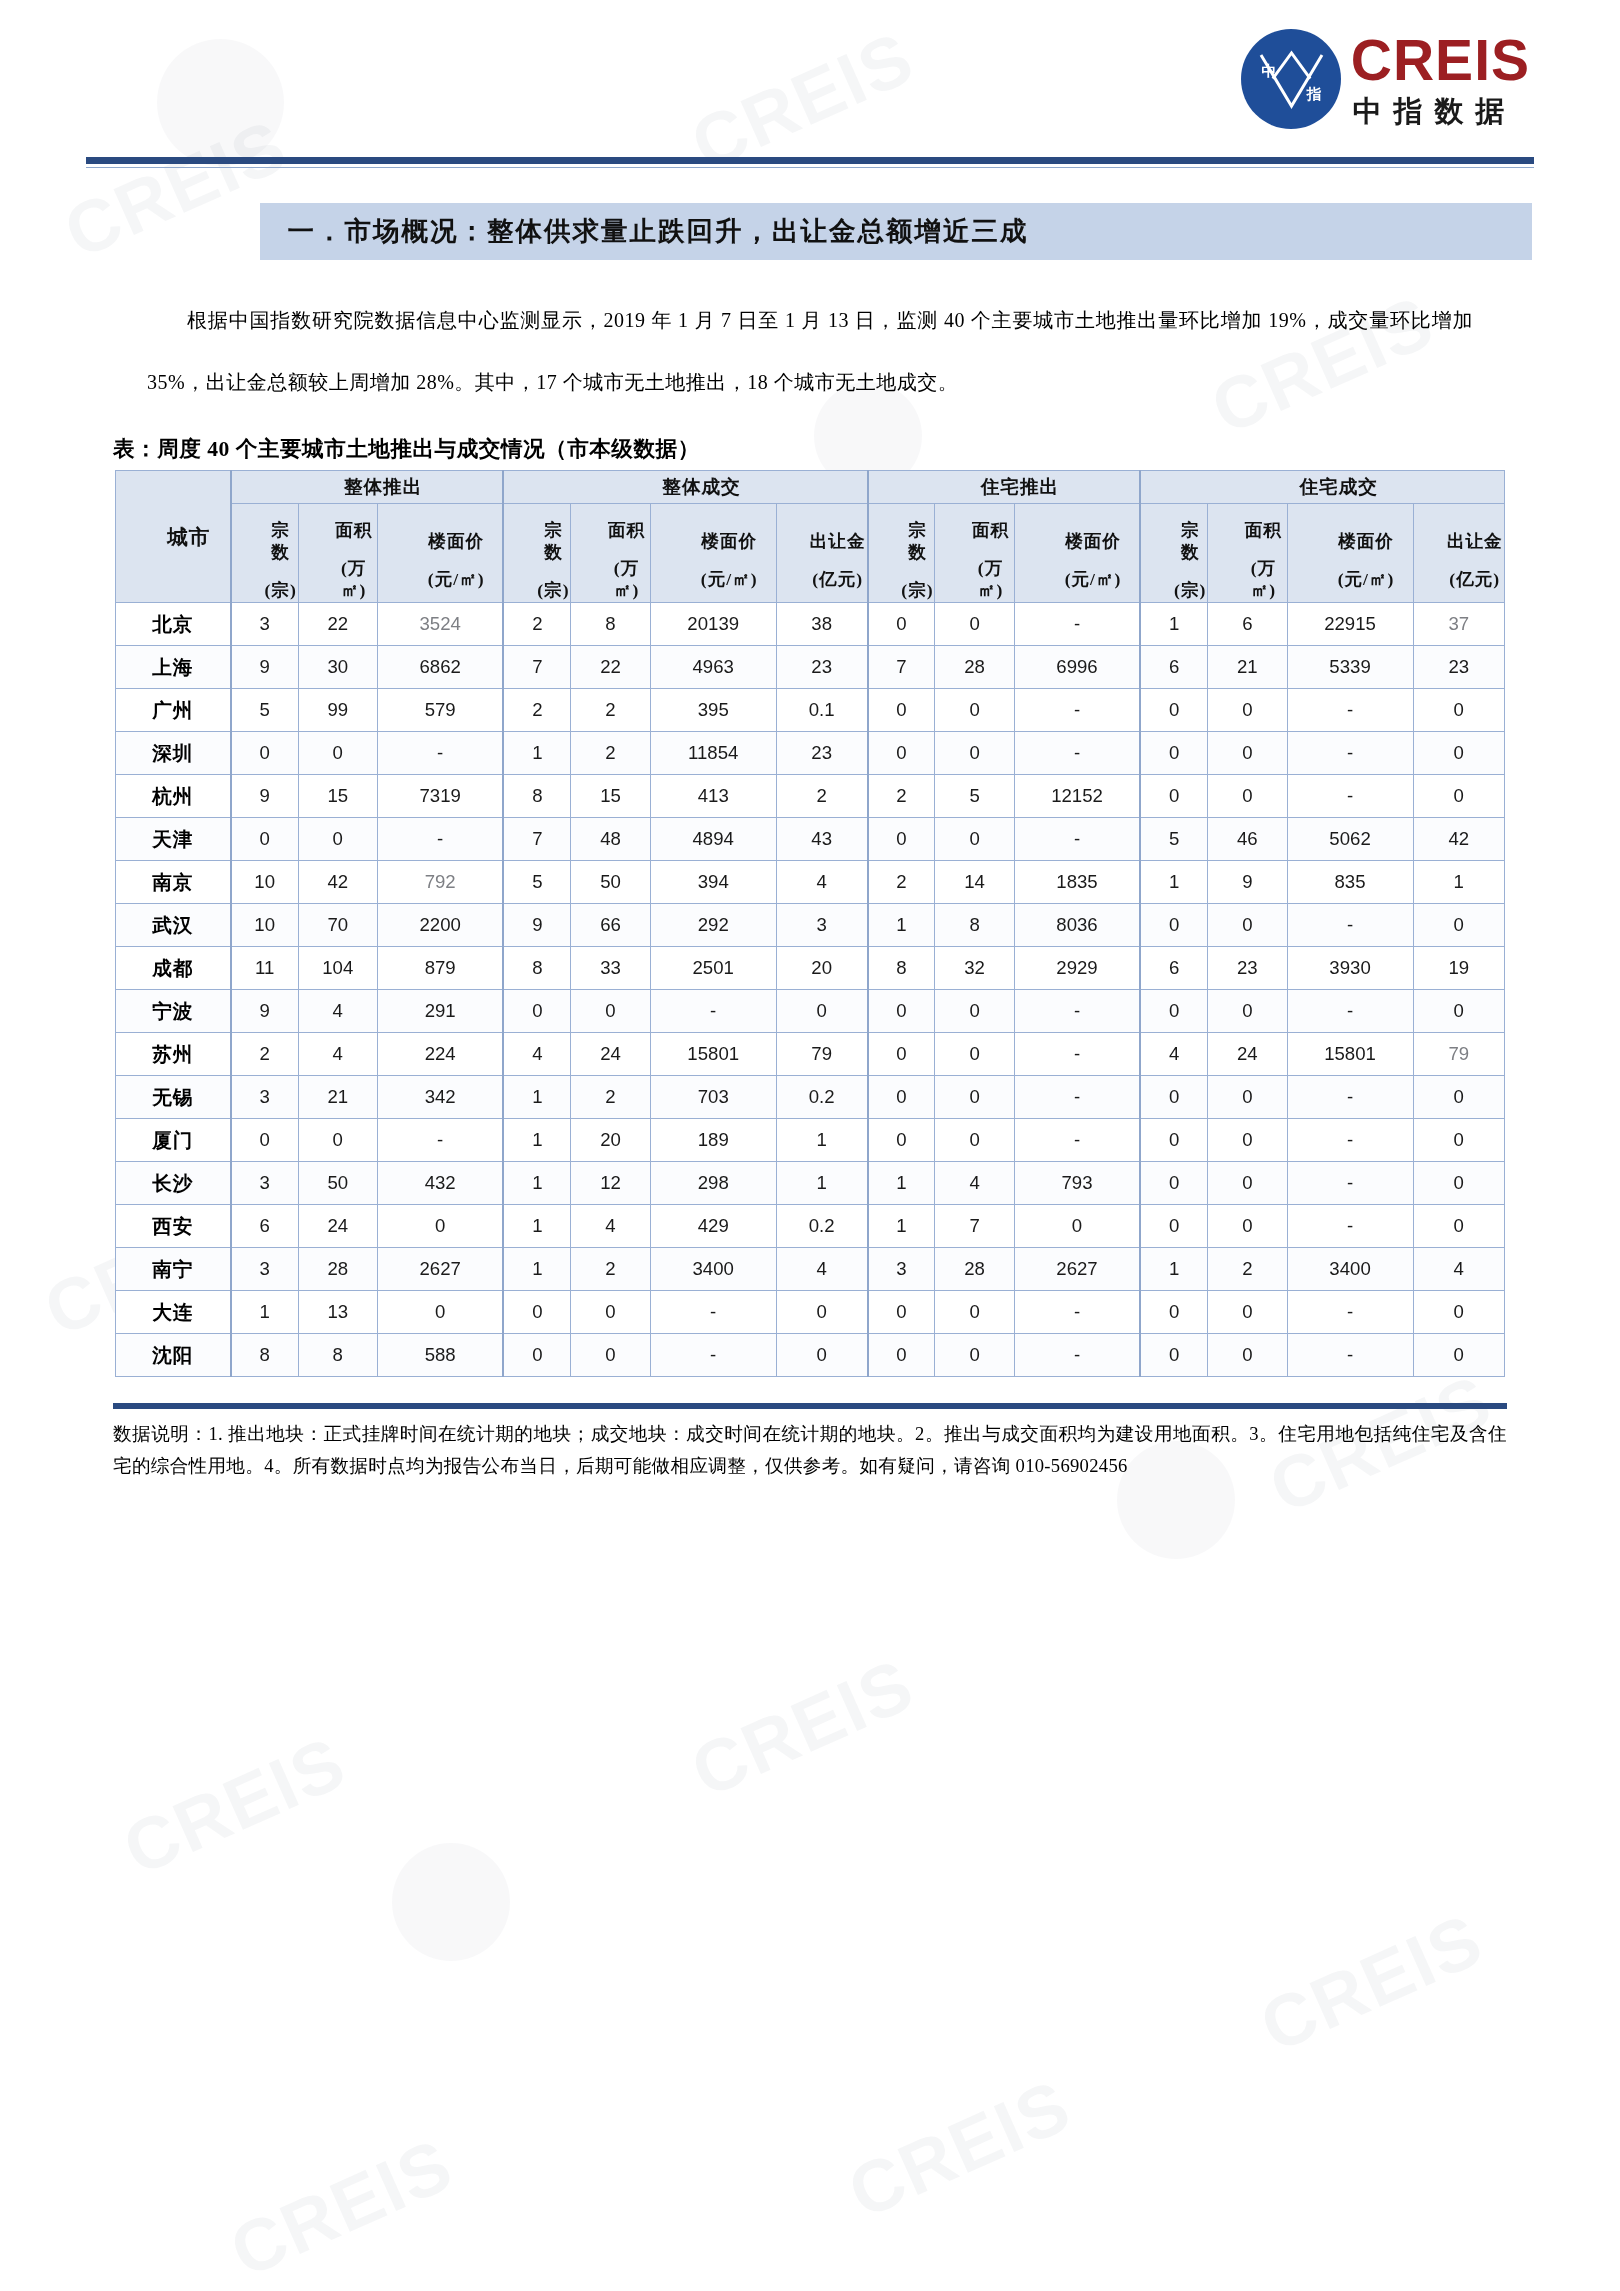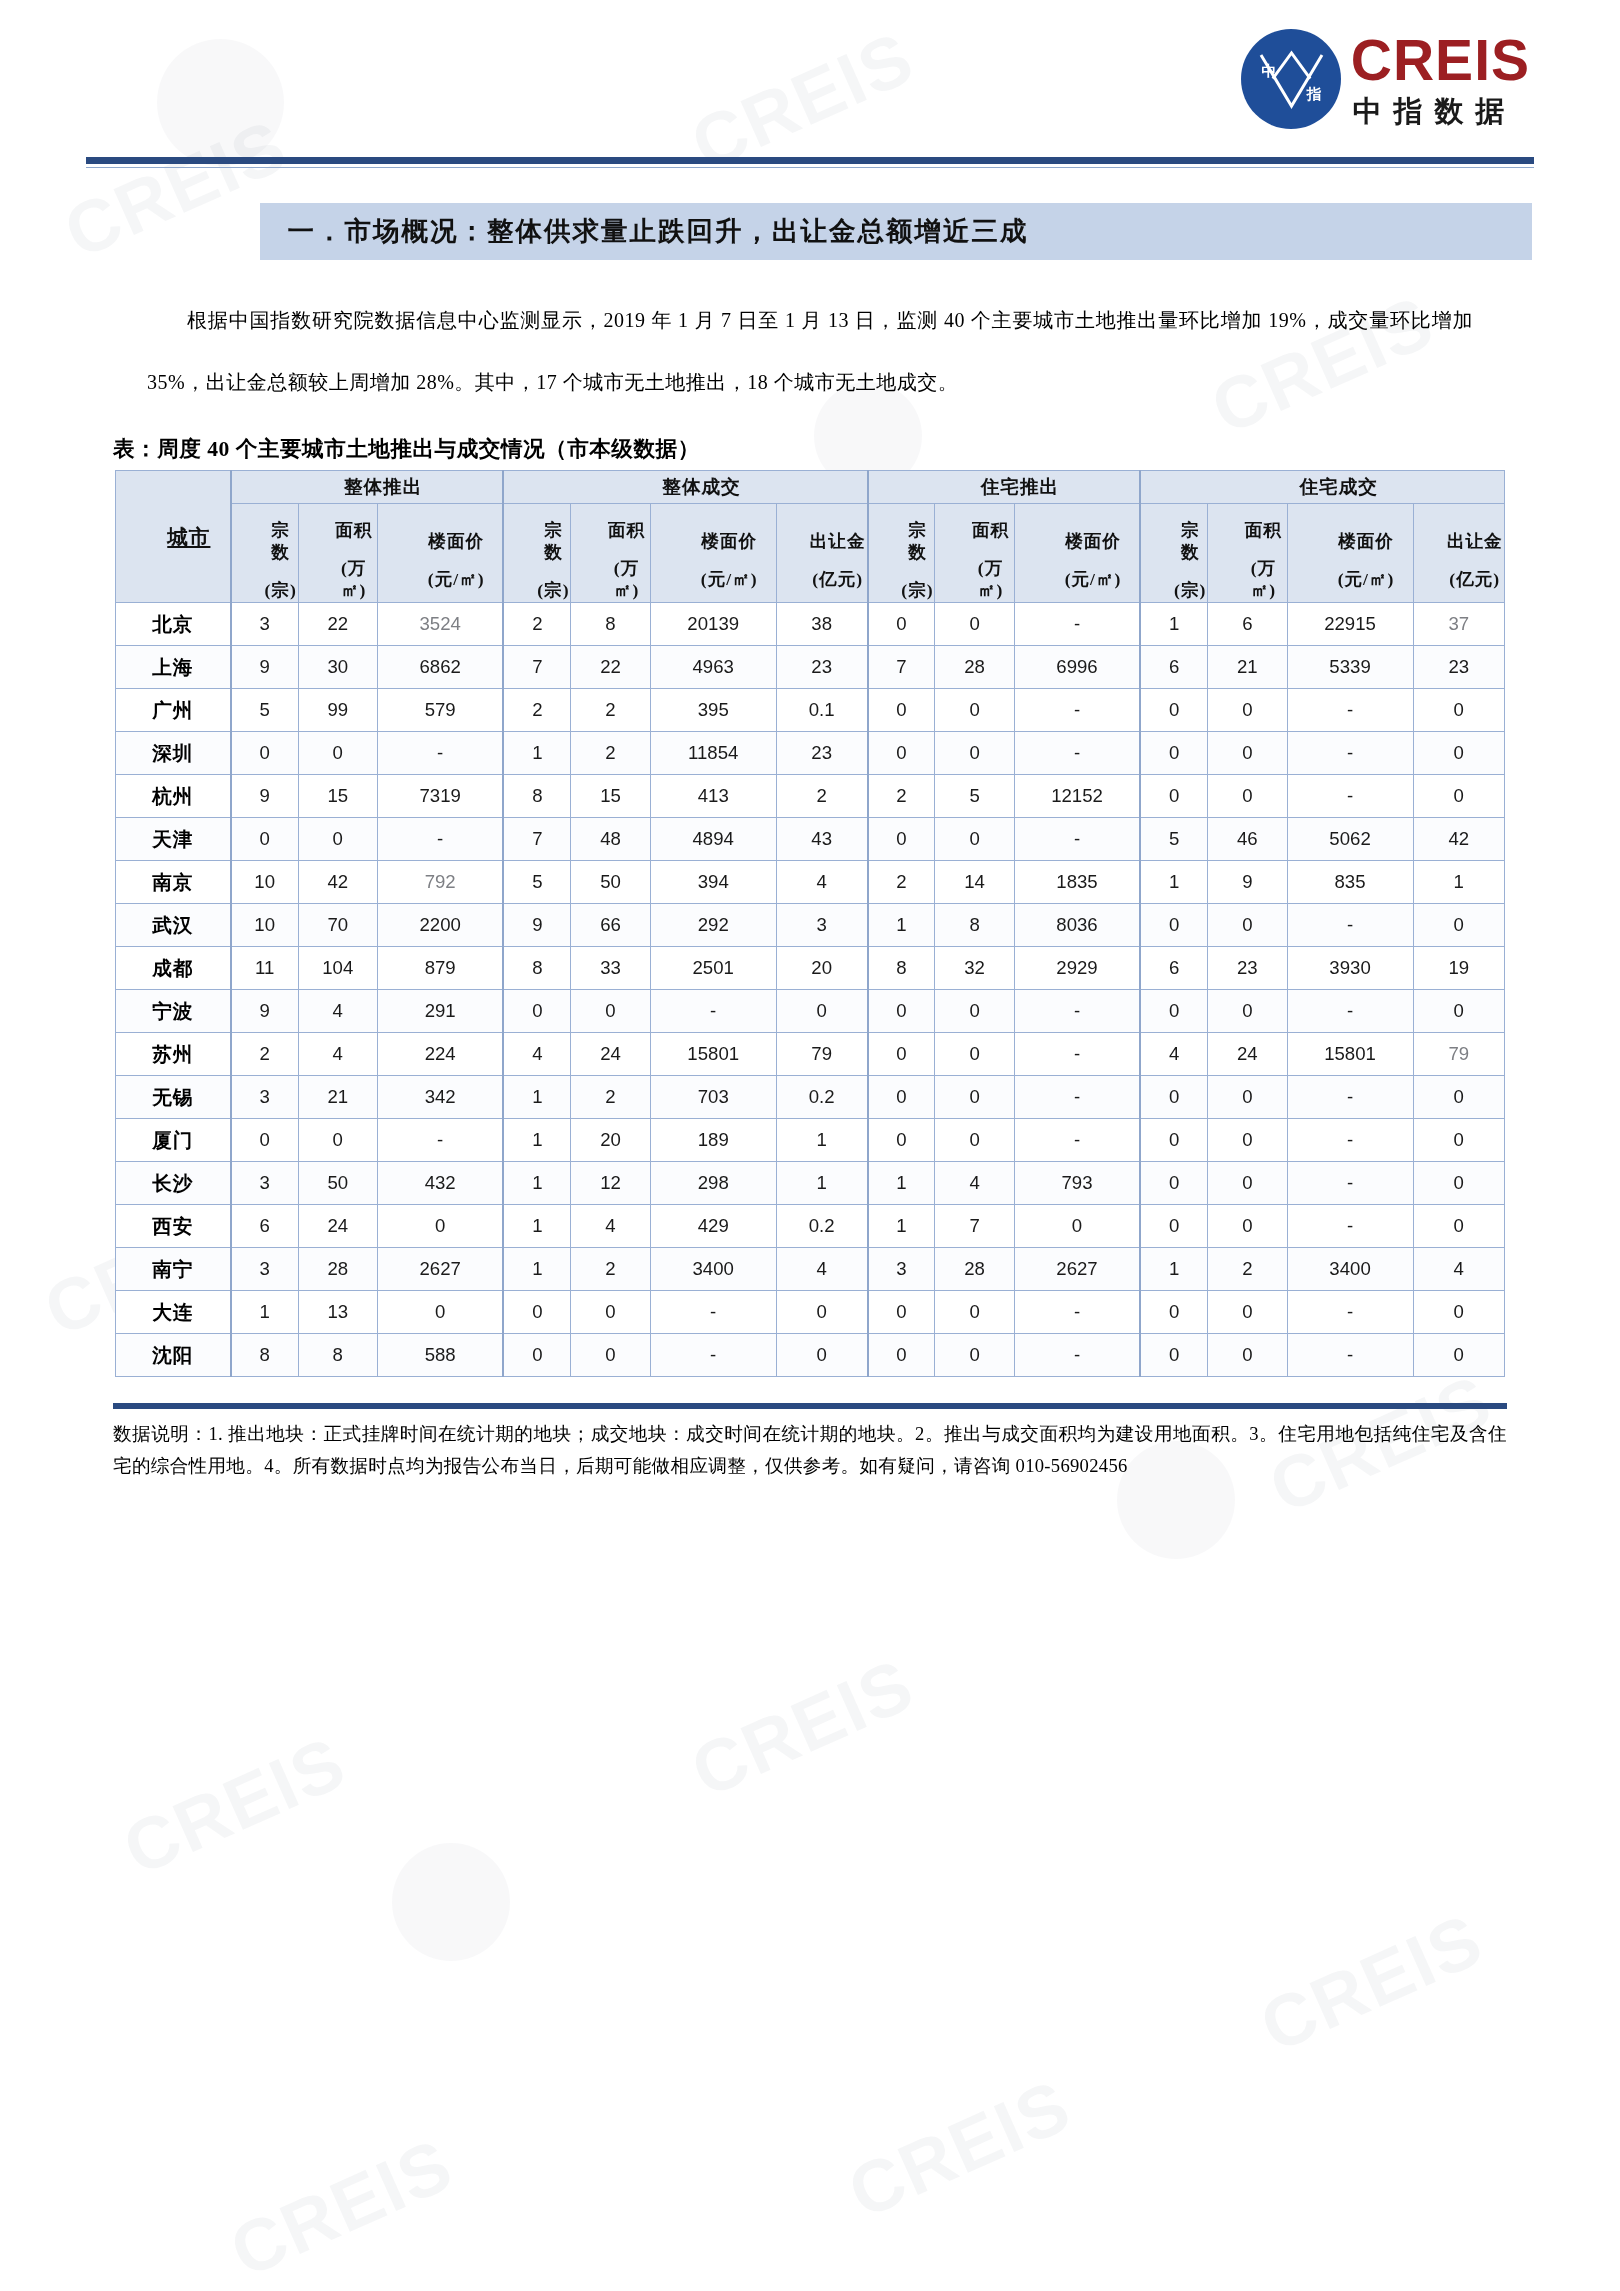--- a/index.html
+++ b/index.html
@@ -182,21 +182,21 @@
     font-family: "Liberation Serif", serif;
     font-weight: bold;
     font-size: 18.6px;
     color: #111;
     letter-spacing: 1px;
     padding-left: 32px;
   }
   .hdr-group { height: 33px; }
   .hdr-sub { height: 61px; line-height: 1.25; font-size: 17.6px !important; }
   .hdr-sub span { display: block; margin-top: 16px; }
-  .city-head { width: 106px; font-size: 20.6px !important; text-decoration: underline; }
+  .city-head { width: 106px; font-size: 20.6px !important; }
   td.city {
     font-family: "Liberation Serif", serif;
     font-weight: bold;
     font-size: 19.6px;
     letter-spacing: 1px;
     height: 42px;
   }
   td.num {
     font-size: 18.6px;
     color: #1a1a1a;

